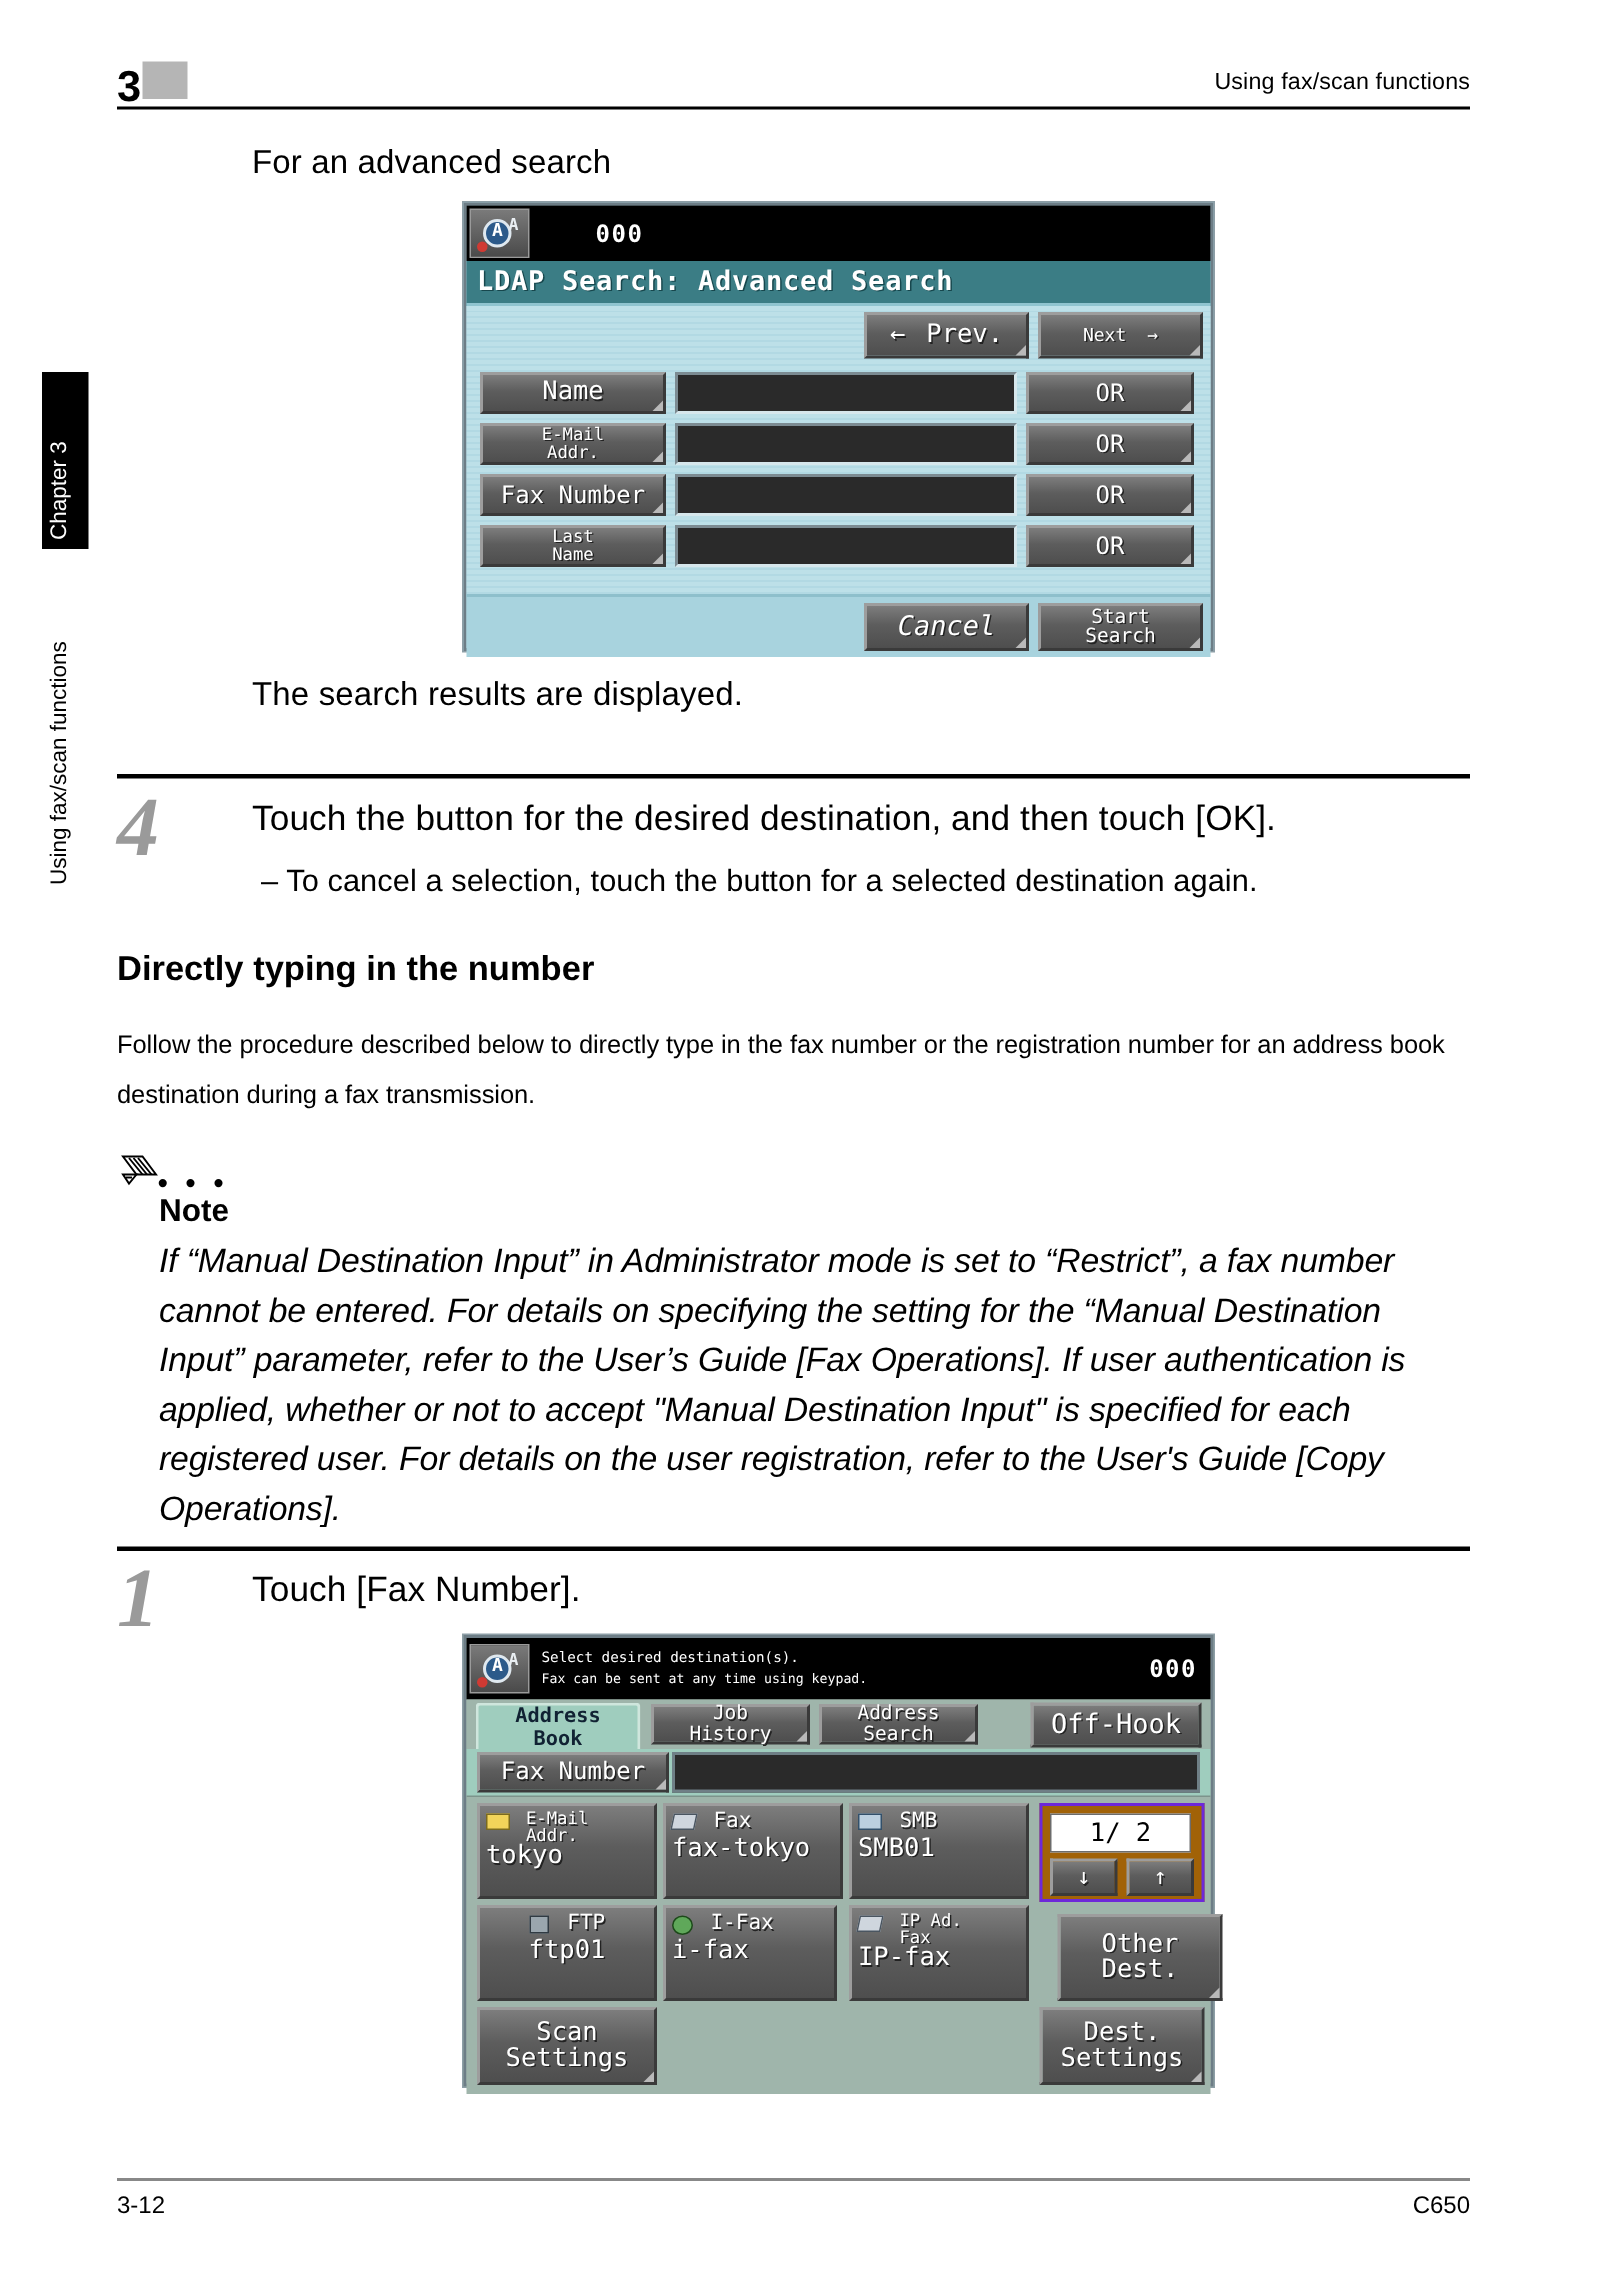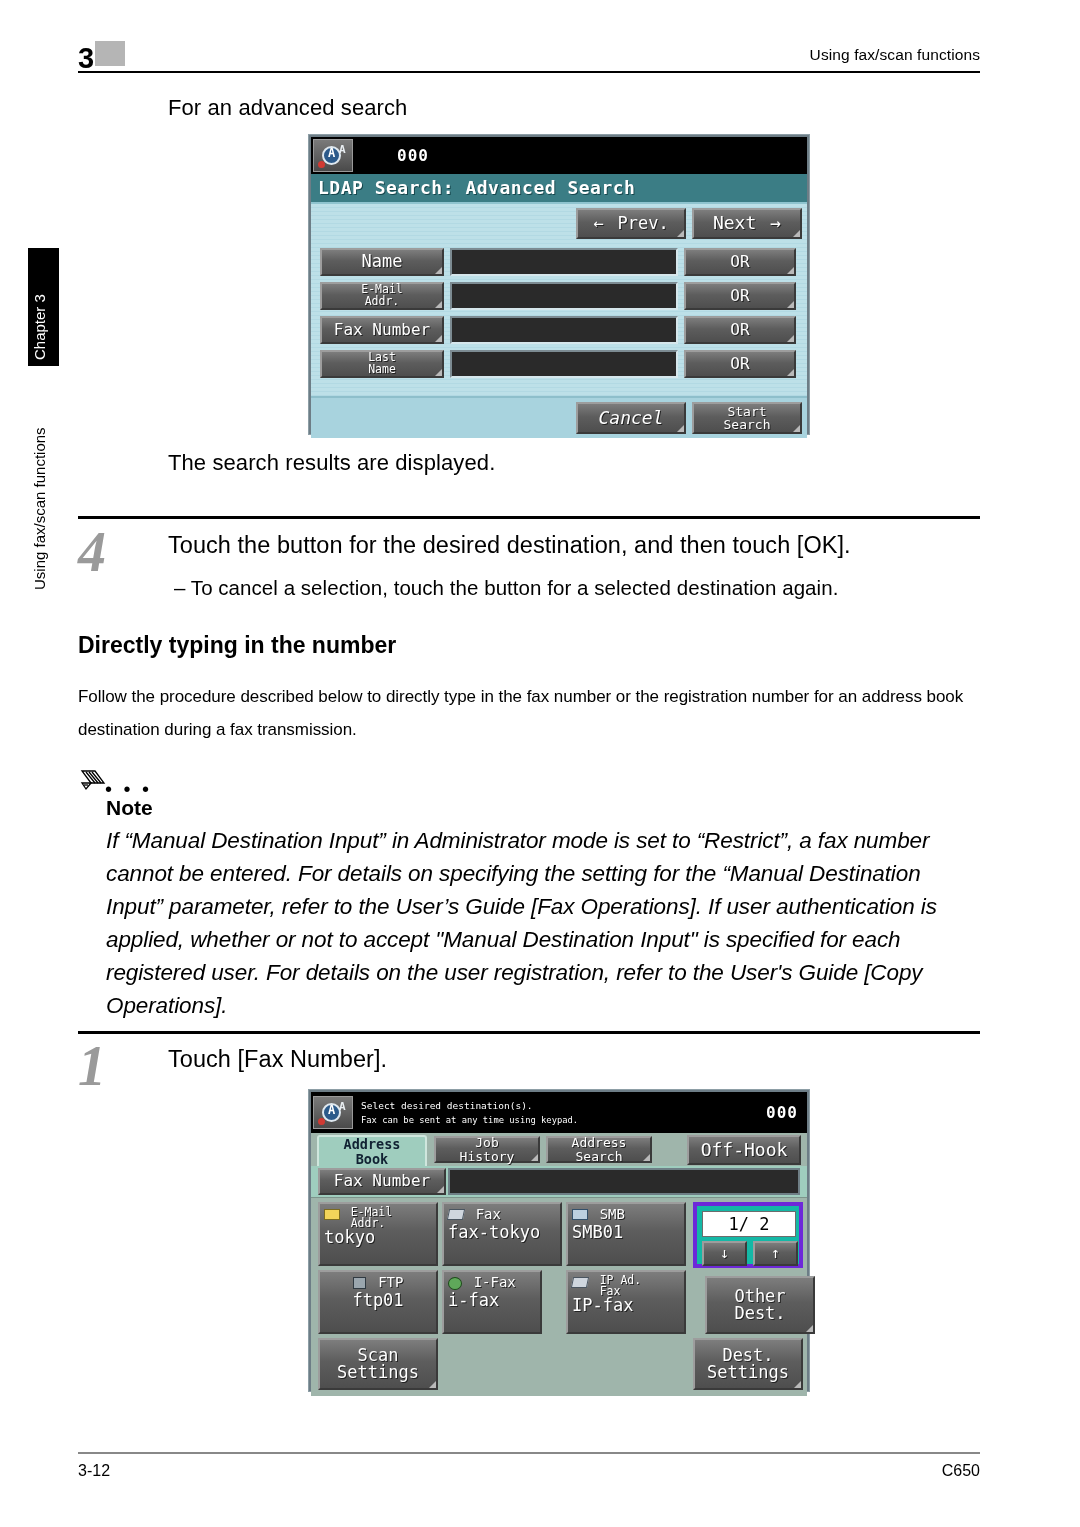--- a/index.html
+++ b/index.html
@@ -183,21 +183,21 @@
   .tab-active {
     position: absolute; left: 6px; top: 2px; width: 110px; height: 31px;
     background: #9fcdbe; color: #123; font-size: 13.5px; font-weight: bold;
     display: flex; align-items: center; justify-content: center;
     text-align: center; line-height: 1.05;
     border: 2px solid #cfe6dd; border-bottom: none;
     border-radius: 3px 3px 0 0;
   }
   .p2-body { position: relative; height: 198px; background: #9fb5ab; }
   .pager {
-    position: absolute; background: #14b8a6; border: 4px solid #6d28d9;
+    position: absolute; background: #a16207; border: 2px solid #6d28d9;
   }
   .pager-display {
     position: absolute; left: 5px; top: 5px; width: 94px; height: 26px;
     background: #fff; color: #000; font-size: 17px;
     display: flex; align-items: center; justify-content: center;
     border: 1px solid #6c6c6c;
   }
 </style>
 </head>
 <body>
@@ -230,21 +230,21 @@
   </div>
 
   <div class="title-bar">LDAP Search: Advanced Search</div>
 
   <div class="p1-body">
 
     <div class="btn corner" style="left:265px; top:4px; width:110px; height:31px; font-size:17px;">
       <span style="margin-right:14px;">←</span>
       <span>Prev.</span>
     </div>
-    <div class="btn corner" style="left:381px; top:4px; width:110px; height:31px; font-size:18px;justify-content:center;">
+    <div class="btn corner" style="left:381px; top:4px; width:110px; height:31px; font-size:12px;justify-content:center;">
       <span>Next</span>
       <span style="margin-left:14px;">→</span>
     </div>
 
     <div class="btn corner" style="left:9px; top:44px; width:124px; height:28px; font-size:17px;">
       <span>Name</span>
     </div>
     <div class="field" style="left:139px; top:44px; width:228px; height:28px;"></div>
     <div class="btn corner" style="left:373px; top:44px; width:112px; height:28px; font-size:16px;">
       <span>OR</span>
@@ -380,21 +380,21 @@
       <span style="font-size:14px; display:inline-block; vertical-align:top; margin-left:2px;">SMB</span>
       <span style="display:block; font-size:17px; margin-top:1px;">SMB01</span>
     </div>
 
     <div class="btn" style="left:7px; top:72px; width:120px; height:64px; display:block; text-align:center; padding:3px 4px;">
       <span style="display:inline-block; width:13px; height:12px; background:#9aa6ae; border:1px solid #303a42; vertical-align:top; margin-top:2px;"></span>
       <span style="font-size:14px; display:inline-block; vertical-align:top; margin-left:3px;">FTP</span>
       <span style="display:block; font-size:17px; margin-top:1px;">ftp01</span>
     </div>
 
-    <div class="btn" style="left:131px; top:72px; width:100px; height:64px; display:block; text-align:left; padding:3px 4px;">
+    <div class="btn" style="left:131px; top:72px; width:116px; height:64px; display:block; text-align:left; padding:3px 4px;">
       <span style="display:inline-block; width:14px; height:13px; background:#5fa85a; border:1px solid #1d4a1a; border-radius:50%; vertical-align:top; margin-top:2px;"></span>
       <span style="font-size:14px; display:inline-block; vertical-align:top; margin-left:2px;">I-Fax</span>
       <span style="display:block; font-size:17px; margin-top:1px;">i-fax</span>
     </div>
 
     <div class="btn" style="left:255px; top:72px; width:120px; height:64px; display:block; text-align:left; padding:3px 4px;">
       <span style="display:inline-block; width:16px; height:11px; background:#cfd6de; border:1px solid #4a5560; vertical-align:top; margin-top:2px; transform:skewX(-12deg);"></span>
       <span style="font-size:11.5px; white-space:pre; display:inline-block; vertical-align:top; line-height:10.5px; margin-left:2px;">IP Ad.
 Fax</span>
       <span style="display:block; font-size:17px; margin-top:1px;">IP-fax</span>

